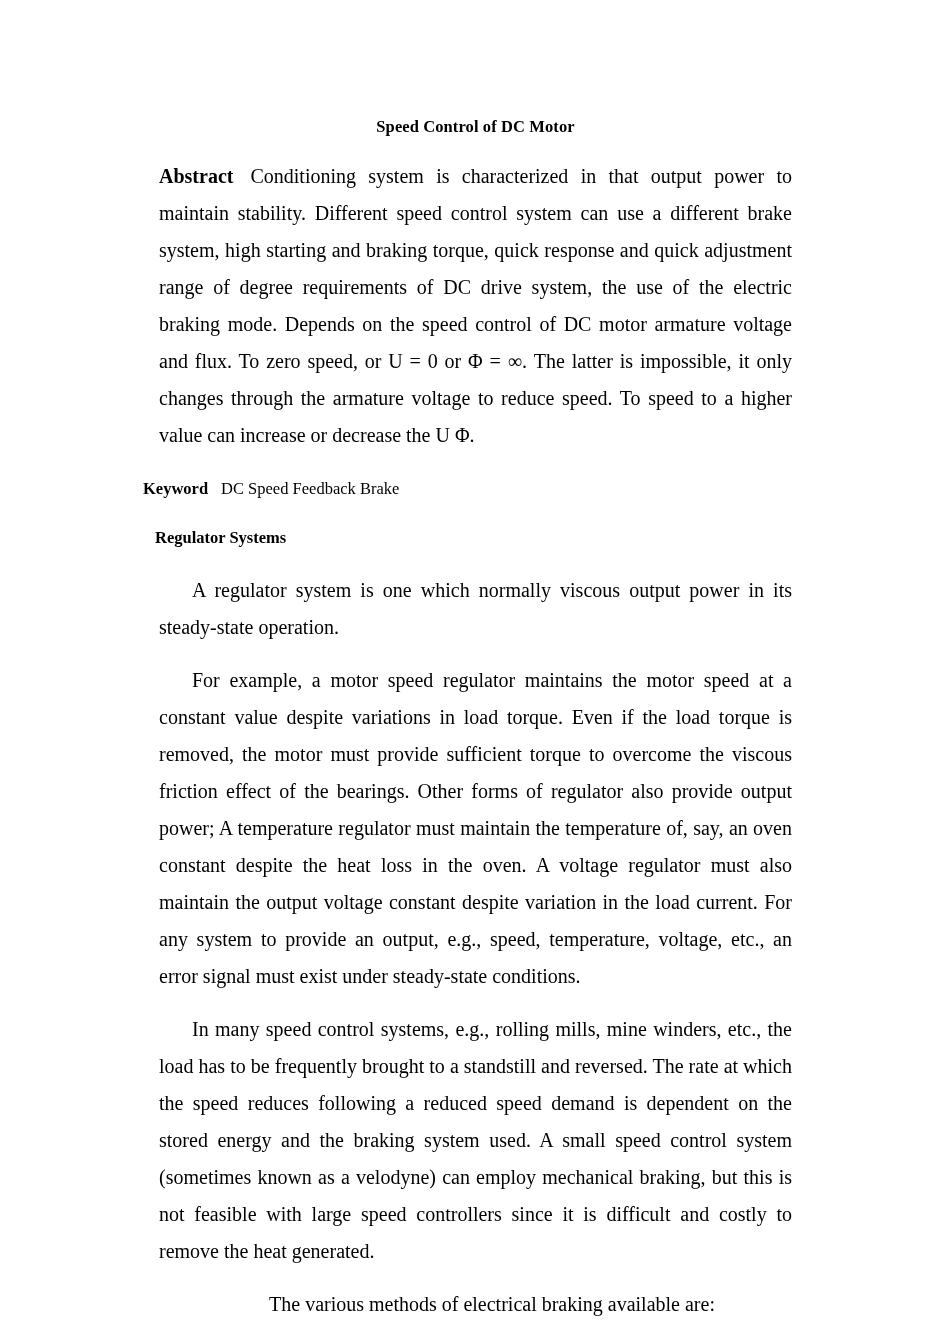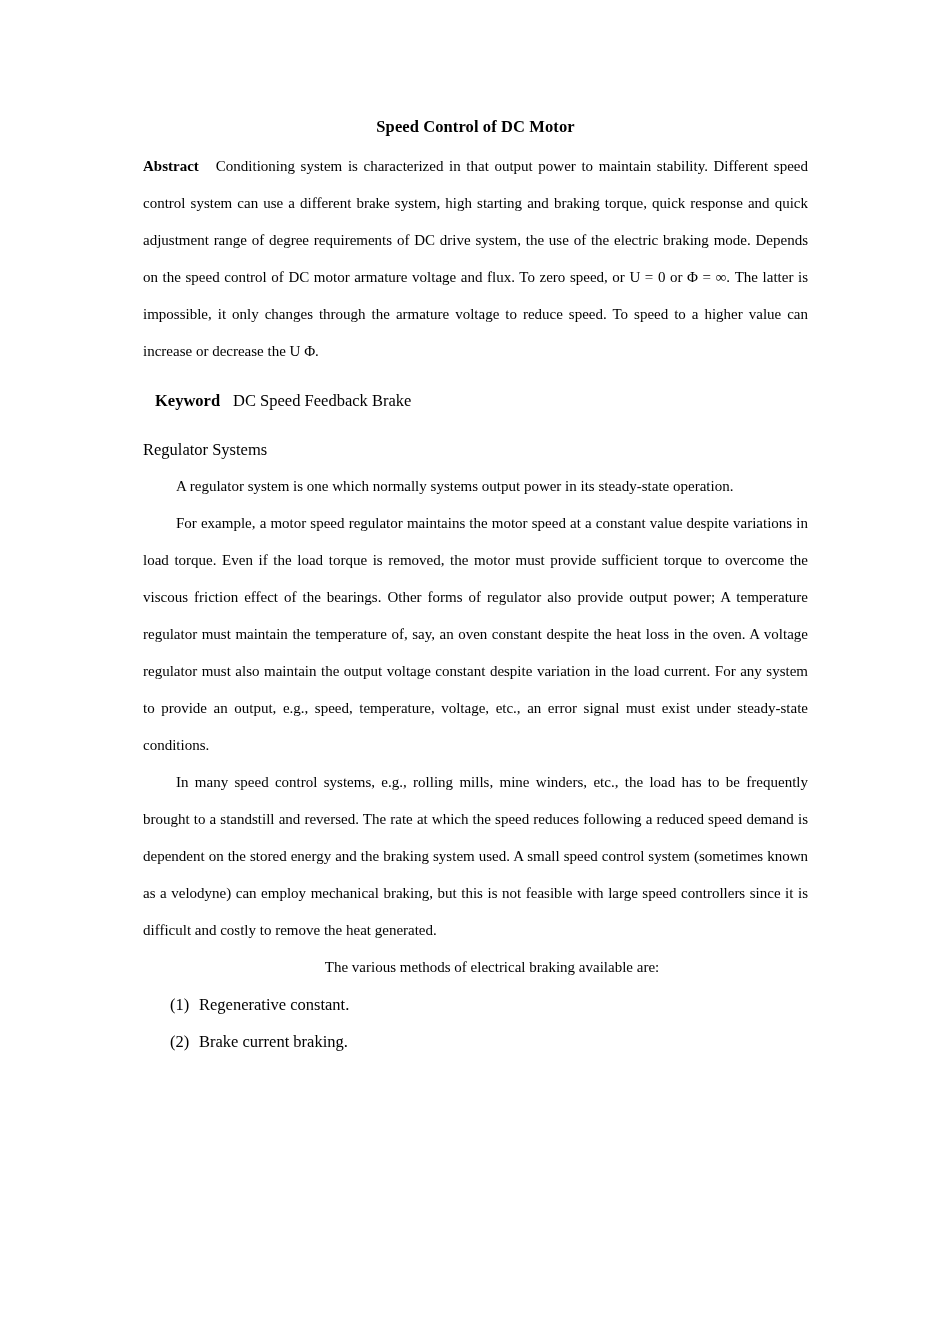--- a/index.html
+++ b/index.html
@@ -28,25 +28,25 @@
   }
   .doc-title {
     font-size: 16.5px;
     font-weight: bold;
     text-align: center;
     line-height: 30px;
     margin: 0 0 6px 0;
     letter-spacing: 0.1px;
   }
   .para {
-    font-size: 15px;
+    font-size: 20px;
     line-height: 37px;
     text-align: justify;
     text-justify: inter-word;
-    margin: 0;
+    margin: 16px;
     hyphens: none;
   }
   .para.indent {
     text-indent: 33px;
   }
   .para.last-noj {
     text-align: center;
   }
   .inline-label {
     font-weight: bold;
@@ -54,58 +54,58 @@
   .label-gap {
     display: inline-block;
     width: 17px;
   }
   .kw-gap {
     display: inline-block;
     width: 13px;
   }
   .heading {
     font-size: 16.5px;
-    font-weight: normal;
+    font-weight: bold;
     line-height: 37px;
-    margin: 0;
+    margin: 12px;
     text-align: left;
   }
   .list-item {
     font-size: 16.5px;
     line-height: 37px;
     margin: 0;
     text-align: left;
     padding-left: 27px;
   }
   .list-num {
     display: inline-block;
     min-width: 29px;
   }
   .keyword-line {
     font-size: 16.5px;
     line-height: 37px;
-    margin: 12px;
+    margin: 0;
     text-align: left;
   }
 </style>
 </head>
 <body>
 
 <div class="page">
   <div class="content">
 
     <h1 class="doc-title">Speed Control of DC Motor</h1>
 
     <p class="para"><span class="inline-label">Abstract</span><span class="label-gap"></span><span>Conditioning system is characterized in that output power to maintain stability. Different speed control system can use a different brake system, high starting and braking torque, quick response and quick adjustment range of degree requirements of DC drive system, the use of the electric braking mode. Depends on the speed control of DC motor armature voltage and flux. To zero speed, or U = 0 or Φ = ∞. The latter is impossible, it only changes through the armature voltage to reduce speed. To speed to a higher value can increase or decrease the U Φ.</span></p>
 
     <p class="keyword-line"><span class="inline-label">Keyword</span><span class="kw-gap"></span><span>DC Speed    Feedback    Brake</span></p>
 
     <h2 class="heading">Regulator Systems</h2>
 
-    <p class="para indent">A regulator system is one which normally systems output power in its steady-state operation.</p>
+    <p class="para indent">A regulator system is one which normally viscous output power in its steady-state operation.</p>
 
     <p class="para indent">For example, a motor speed regulator maintains the motor speed at a constant value despite variations in load torque. Even if the load torque is removed, the motor must provide sufficient torque to overcome the viscous friction effect of the bearings. Other forms of regulator also provide output power; A temperature regulator must maintain the temperature of, say, an oven constant despite the heat loss in the oven. A voltage regulator must also maintain the output voltage constant despite variation in the load current. For any system to provide an output, e.g., speed, temperature, voltage, etc., an error signal must exist under steady-state conditions.</p>
 
 
     <p class="para indent">In many speed control systems, e.g., rolling mills, mine winders, etc., the load has to be frequently brought to a standstill and reversed. The rate at which the speed reduces following a reduced speed demand is dependent on the stored energy and the braking system used. A small speed control system (sometimes known as a velodyne) can employ mechanical braking, but this is not feasible with large speed controllers since it is difficult and costly to remove the heat generated.</p>
 
     <p class="para indent last-noj">The various methods of electrical braking available are:</p>
 
     <p class="list-item"><span class="list-num">(1)</span><span>Regenerative constant.</span></p>
 

